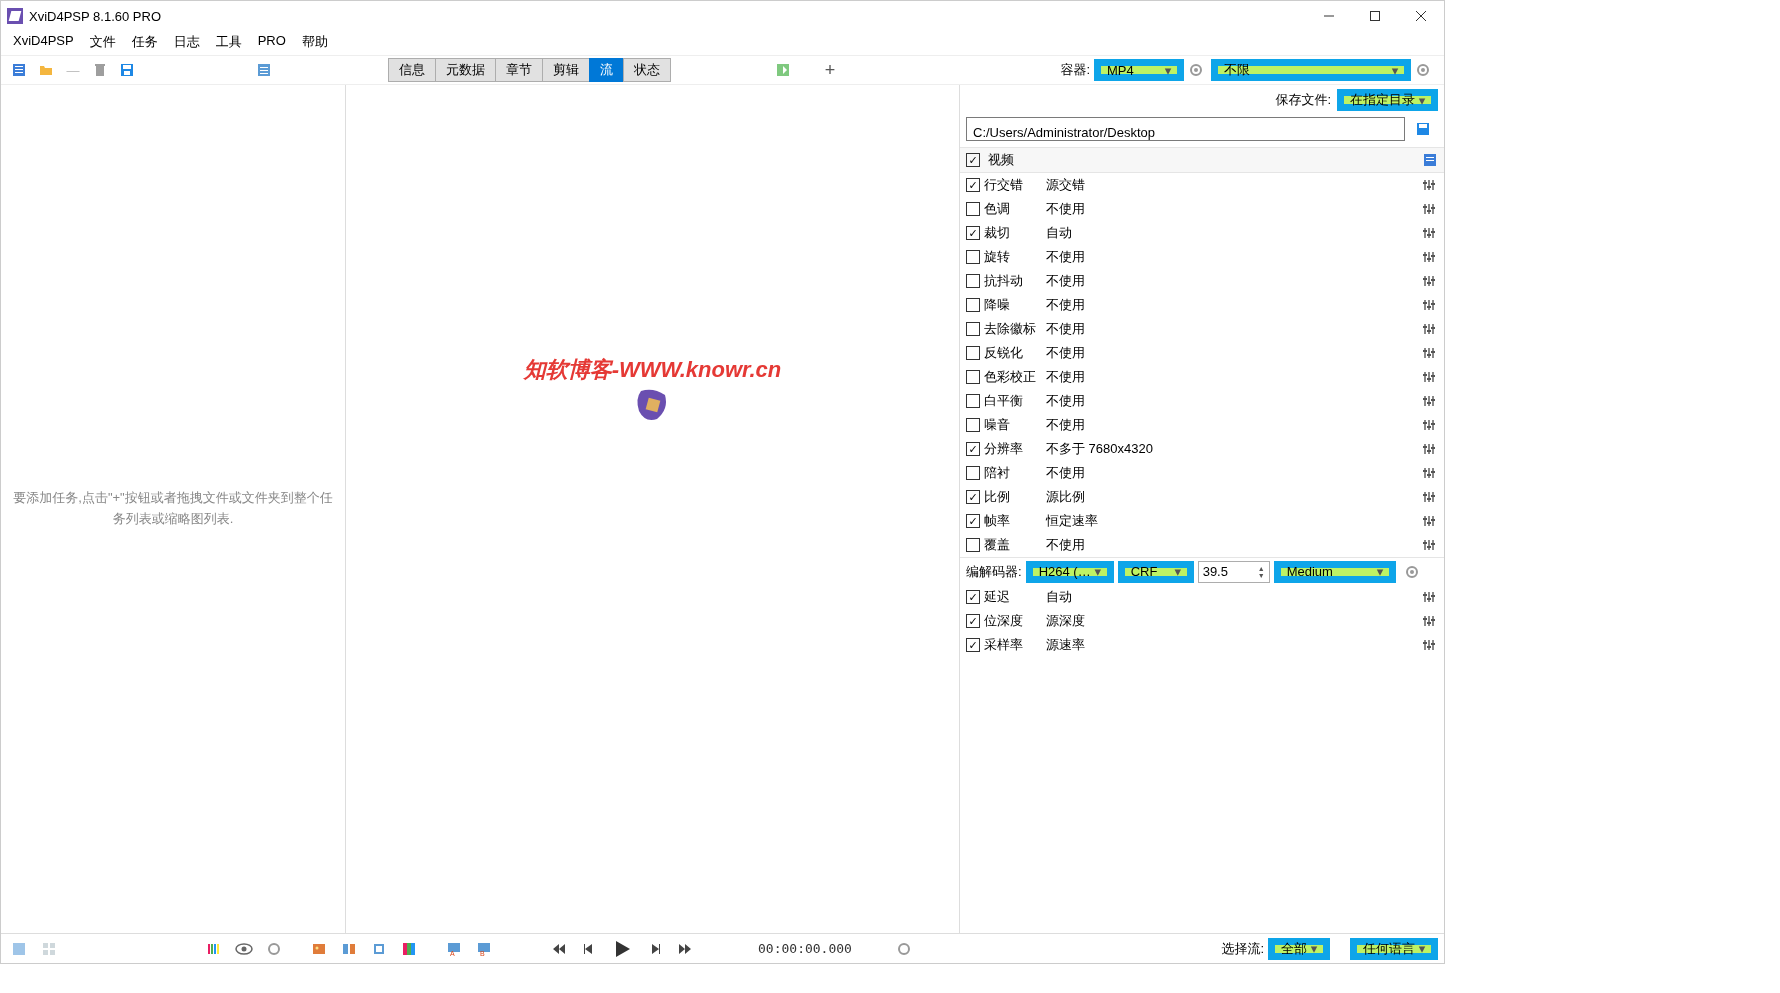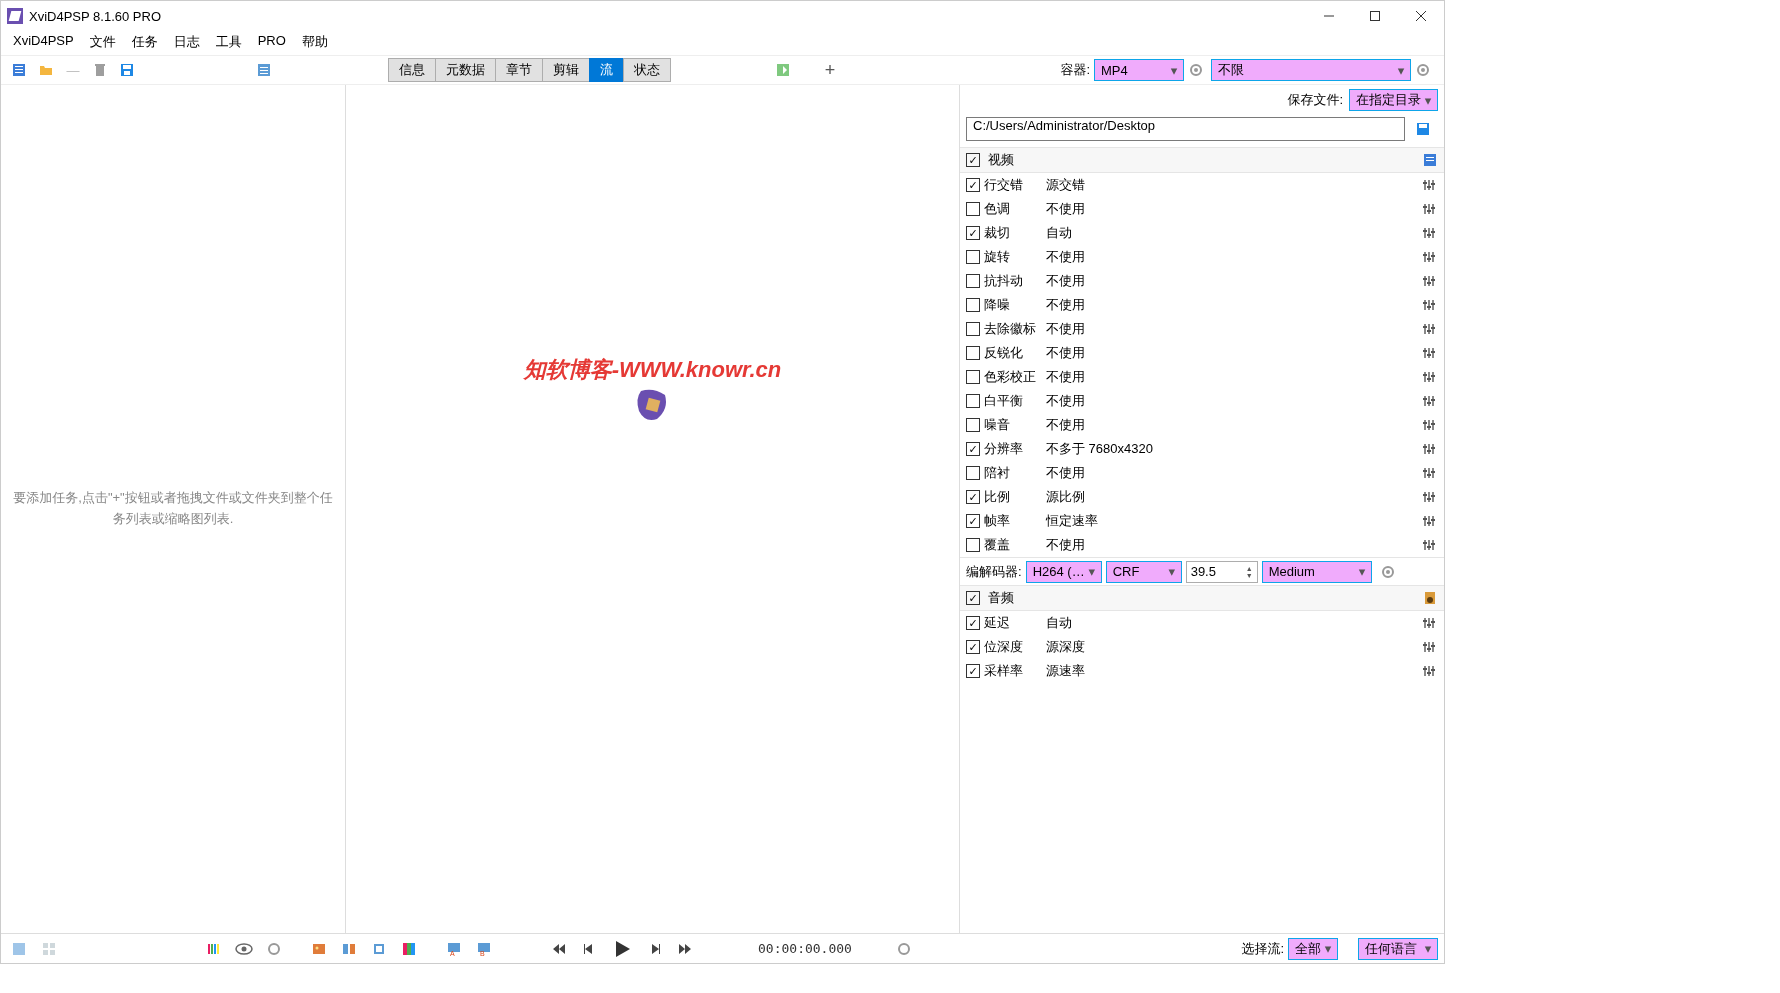--- a/index.html
+++ b/index.html
@@ -24,35 +24,35 @@
   .menubar .mitem { padding: 2px 8px; }
   
   .toolbar { height: 30px; display: flex; align-items: center; padding: 2px 6px; background: #fff; border-top: 1px solid #eee; border-bottom: 1px solid #eee; }
   .tbtn { width: 24px; height: 24px; display: flex; align-items: center; justify-content: center; margin-right: 3px; border-radius: 2px; }
   .spacer { flex: 1; }
   .spacer-fixed { width: 110px; }
   .tabbtn { height: 24px; padding: 0 10px; display: flex; align-items: center; border: 1px solid #adadad; background: #e1e1e1; margin-left: -1px; }
   .tabbtn:first-of-type { margin-left: 0; }
   .tabbtn.active { background: #0078d7; color: #fff; border-color: #0078d7; }
   .label { margin: 0 4px 0 8px; }
-  .combo { height: 22px; border: 1px solid #0ea5e9; background: #f0abfc; display: flex; align-items: center; padding: 0 2px 0 6px; min-width: 90px; }
+  .combo { height: 22px; border: 7px solid #0ea5e9; background: #bef264; display: flex; align-items: center; padding: 0 2px 0 6px; min-width: 90px; }
   .combo .ctext { flex: 1; white-space: nowrap; overflow: hidden; }
   .combo .caret { width: 14px; text-align: center; color: #555; }
   .gear { color: #888; }
   
   .body { flex: 1; display: flex; overflow: hidden; }
   .leftcol { width: 345px; border-right: 1px solid #ddd; display: flex; align-items: center; justify-content: center; padding: 10px; }
   .leftcol .hint { color: #888; text-align: center; line-height: 1.6; font-size: 13px; }
   .centercol { flex: 1; display: flex; align-items: center; justify-content: center; position: relative; }
   .watermark { position: absolute; color: #e53935; font-weight: 700; font-size: 22px; top: 270px; left: 50%; transform: translateX(-50%); white-space: nowrap; font-style: italic; }
   .filmicon { position: absolute; top: 300px; left: 50%; transform: translateX(-50%); width: 40px; height: 40px; }
   .rightcol { width: 485px; border-left: 1px solid #ddd; display: flex; flex-direction: column; overflow: hidden; }
   .saverow { display: flex; align-items: center; justify-content: flex-end; padding: 4px 6px; gap: 6px; }
   .pathrow { display: flex; align-items: center; padding: 2px 6px 6px 6px; gap: 6px; }
-  .pathinput { flex: 1; height: 24px; border: 1px solid #7a7a7a; background: #fff; padding: 0 6px; display: flex; align-items: flex-start; }
+  .pathinput { flex: 1; height: 24px; border: 1px solid #7a7a7a; background: #fff; padding: 0 6px; display: flex; align-items: flex-end; }
   .section { display: flex; align-items: center; height: 26px; padding: 0 6px; border-top: 1px solid #e5e5e5; border-bottom: 1px solid #e5e5e5; background: #f7f7f7; }
   .section .stitle { flex: 1; display: flex; align-items: center; gap: 4px; }
   .section .sicon { width: 16px; height: 16px; display: flex; align-items: center; justify-content: center; }
   .proplist { flex: 1; overflow-y: auto; overflow-x: hidden; }
   .prow { display: flex; align-items: center; height: 24px; padding: 0 6px; }
   .pchk { width: 14px; height: 14px; border: 1px solid #333; display: flex; align-items: center; justify-content: center; font-size: 11px; margin-right: 4px; flex-shrink: 0; }
   .pchk.checked::after { content: "✓"; color: #000; }
   .pname { width: 62px; flex-shrink: 0; }
   .pval { flex: 1; color: #000; }
   .picon { width: 18px; display: flex; align-items: center; justify-content: center; color: #666; flex-shrink: 0; }
@@ -505,32 +505,20 @@
             <span class="caret">▾</span>
           </div>
           <div class="tbtn gear">
             <svg width="16" height="16" viewBox="0 0 16 16">
                 <circle cx="8" cy="8" r="5" fill="none" stroke="#999" stroke-width="2"></circle>
                 <circle cx="8" cy="8" r="2" fill="#999"></circle>
               </svg>
           </div>
         </div>
 
-        <div class="section">
-          <div class="stitle">
-            <div class="pchk checked"></div>
-            <span>音频</span>
-          </div>
-          <div class="sicon">
-            <svg width="14" height="14">
-                <rect class="ic-speaker" x="2" y="1" width="10" height="12"></rect>
-                <circle fill="#5a3b10" cx="7" cy="9" r="3"></circle>
-              </svg>
-          </div>
-        </div>
 
         <div id="audio-props-container">
             <div class="prow">
               <div class="pchk checked"></div>
               <div class="pname">延迟</div>
               <div class="pval">自动</div>
               <div class="picon">
                 <svg width="14" height="14">
                   <rect x="2" y="2" width="2" height="10" fill="#888"></rect>
                   <rect x="6" y="2" width="2" height="10" fill="#888"></rect>

